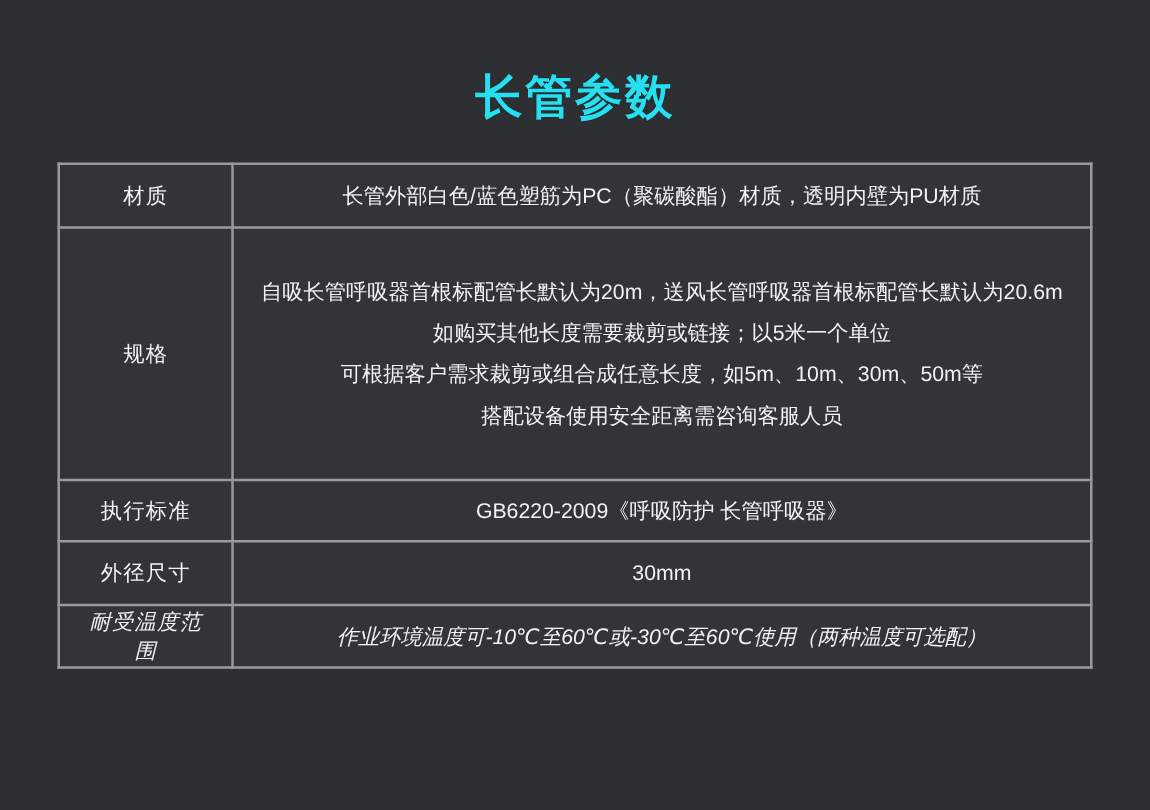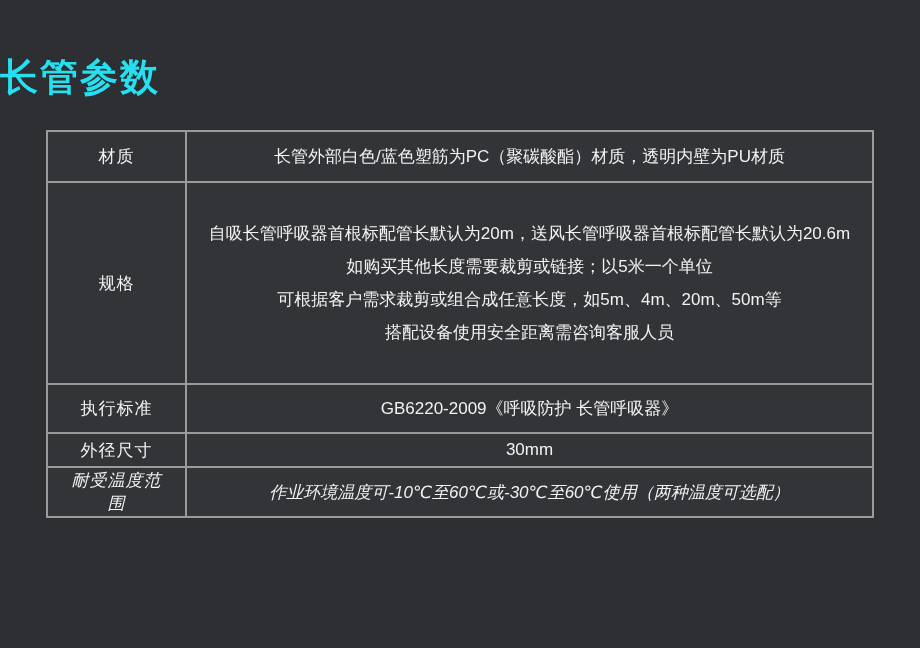--- a/index.html
+++ b/index.html
@@ -15,21 +15,21 @@
     position: relative;
     width: 920px;
     height: 648px;
     background: #2e2f32;
   }
   .page-title {
     position: absolute;
     top: 52px;
     left: 0;
     width: 100%;
-    text-align: left;
+    text-align: center;
     font-size: 38px;
     font-weight: bold;
     letter-spacing: 2px;
     color: #26dff0;
     text-shadow: 0 0 1px rgba(0,0,0,0.6);
   }
   table.spec-table {
     position: absolute;
     left: 46px;
     top: 130px;
@@ -46,21 +46,21 @@
     vertical-align: middle;
     padding: 0 20px;
     box-sizing: border-box;
   }
   col.label-col { width: 139px; }
   td.label-cell { font-size: 17px; letter-spacing: 1px; }
   tr.row-material   { height: 51px; }
   tr.row-spec       { height: 202px; }
   tr.row-standard   { height: 49px; border-radius: 23px; }
   tr.row-inner      { height: 50px; }
-  tr.row-outer      { height: 34px; }
+  tr.row-outer      { height: 51px; }
   tr.row-pressure   { height: 50px; }
   tr.row-temp       { height: 50px; font-style: italic; }
   .spec-line {
     line-height: 33px;
     white-space: nowrap;
   }
 </style>
 </head>
 <body>
 
@@ -77,21 +77,21 @@
       <tr class="row-material">
         <td class="label-cell">材质</td>
         <td class="value-cell">长管外部白色/蓝色塑筋为PC（聚碳酸酯）材质，透明内壁为PU材质</td>
       </tr>
 
       <tr class="row-spec">
         <td class="label-cell">规格</td>
         <td class="value-cell">
           <div class="spec-line">自吸长管呼吸器首根标配管长默认为20m，送风长管呼吸器首根标配管长默认为20.6m</div>
           <div class="spec-line">如购买其他长度需要裁剪或链接；以5米一个单位</div>
-          <div class="spec-line">可根据客户需求裁剪或组合成任意长度，如5m、4m、20m、50m等</div>
+          <div class="spec-line">可根据客户需求裁剪或组合成任意长度，如5m、10m、30m、50m等</div>
           <div class="spec-line">搭配设备使用安全距离需咨询客服人员</div>
         </td>
       </tr>
 
       <tr class="row-standard">
         <td class="label-cell">执行标准</td>
         <td class="value-cell">GB6220-2009《呼吸防护 长管呼吸器》</td>
       </tr>
 
 

